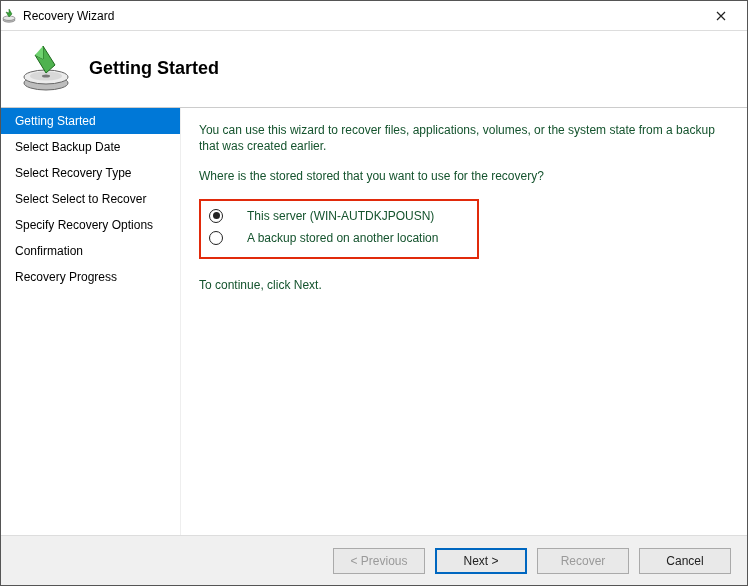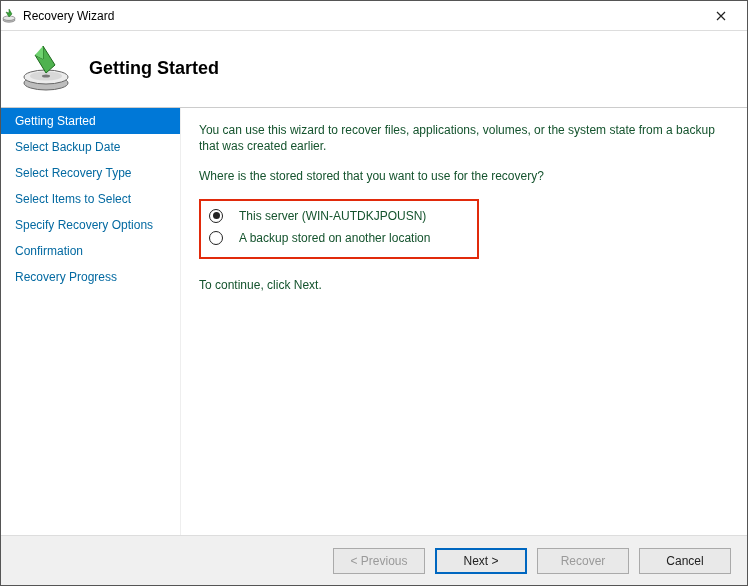--- a/index.html
+++ b/index.html
@@ -58,21 +58,21 @@
   }
   .sidebar {
     width: 180px;
     background: #fff;
     padding-top: 0;
     border-right: 1px solid #eee;
   }
   .step {
     padding: 6px 10px 6px 14px;
     font-size: 12px;
-    color: #0369a1;
+    color: #000000;
     cursor: default;
   }
   .step.active {
     background: #0078d7;
     color: #fff;
   }
   .content {
     flex:1;
     padding: 14px 18px;
     font-size: 12px;
@@ -83,21 +83,21 @@
   .radio-group {
     border: 2px solid #e12a0b;
     padding: 4px 6px 8px 6px;
     width: 280px;
     margin-bottom: 18px;
   }
   .radio-row {
     display:flex;
     align-items:center;
     padding: 4px 2px;
-    gap: 16px;
+    gap: 24px;
     cursor: pointer;
   }
   .radio {
     width: 14px; height: 14px;
     border: 1.5px solid #222;
     border-radius: 50%;
     display:flex;align-items:center;justify-content:center;
     flex-shrink:0;
   }
   .radio.checked::after {
@@ -168,21 +168,21 @@
       </svg>
     </div>
     <div class="hd-title">Getting Started</div>
   </div>
 
   <div class="body">
     <div class="sidebar">
       <div class="step active">Getting Started</div>
       <div class="step">Select Backup Date</div>
       <div class="step">Select Recovery Type</div>
-      <div class="step">Select Items to Select</div>
+      <div class="step">Select Select to Recover</div>
       <div class="step">Specify Recovery Options</div>
       <div class="step">Confirmation</div>
       <div class="step">Recovery Progress</div>
     </div>
 
     <div class="content">
       <p>You can use this wizard to recover files, applications, volumes, or the system state from a backup that was created earlier.</p>
       <p>Where is the stored stored that you want to use for the recovery?</p>
 
       <div class="radio-group">

